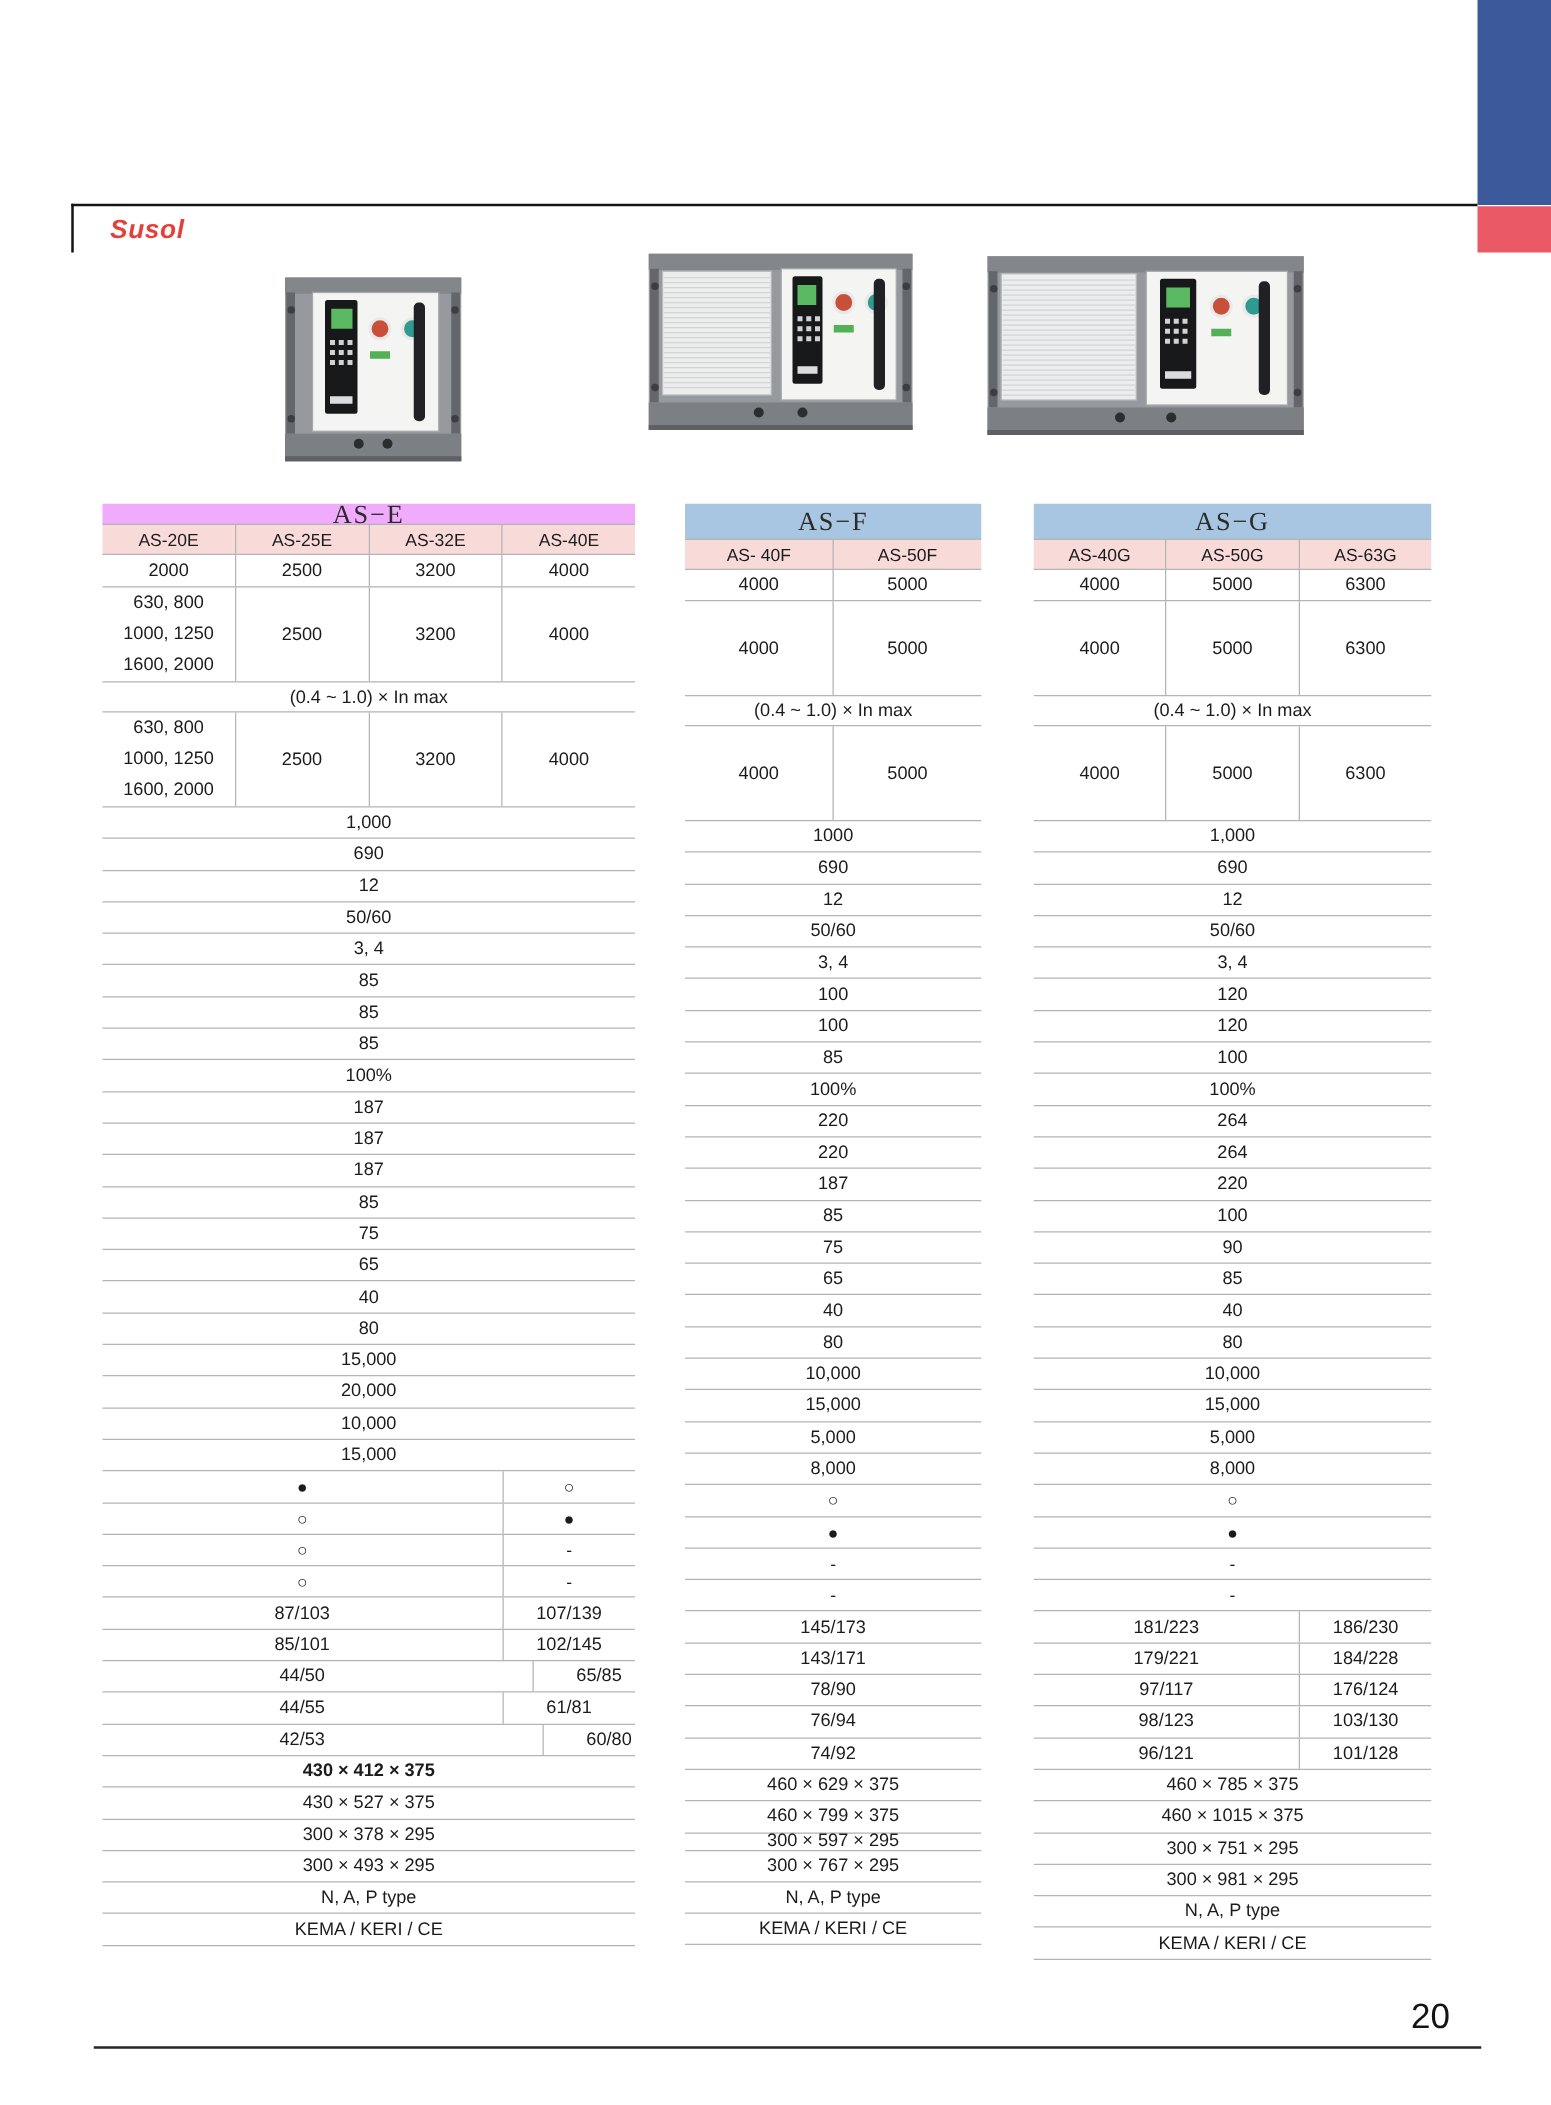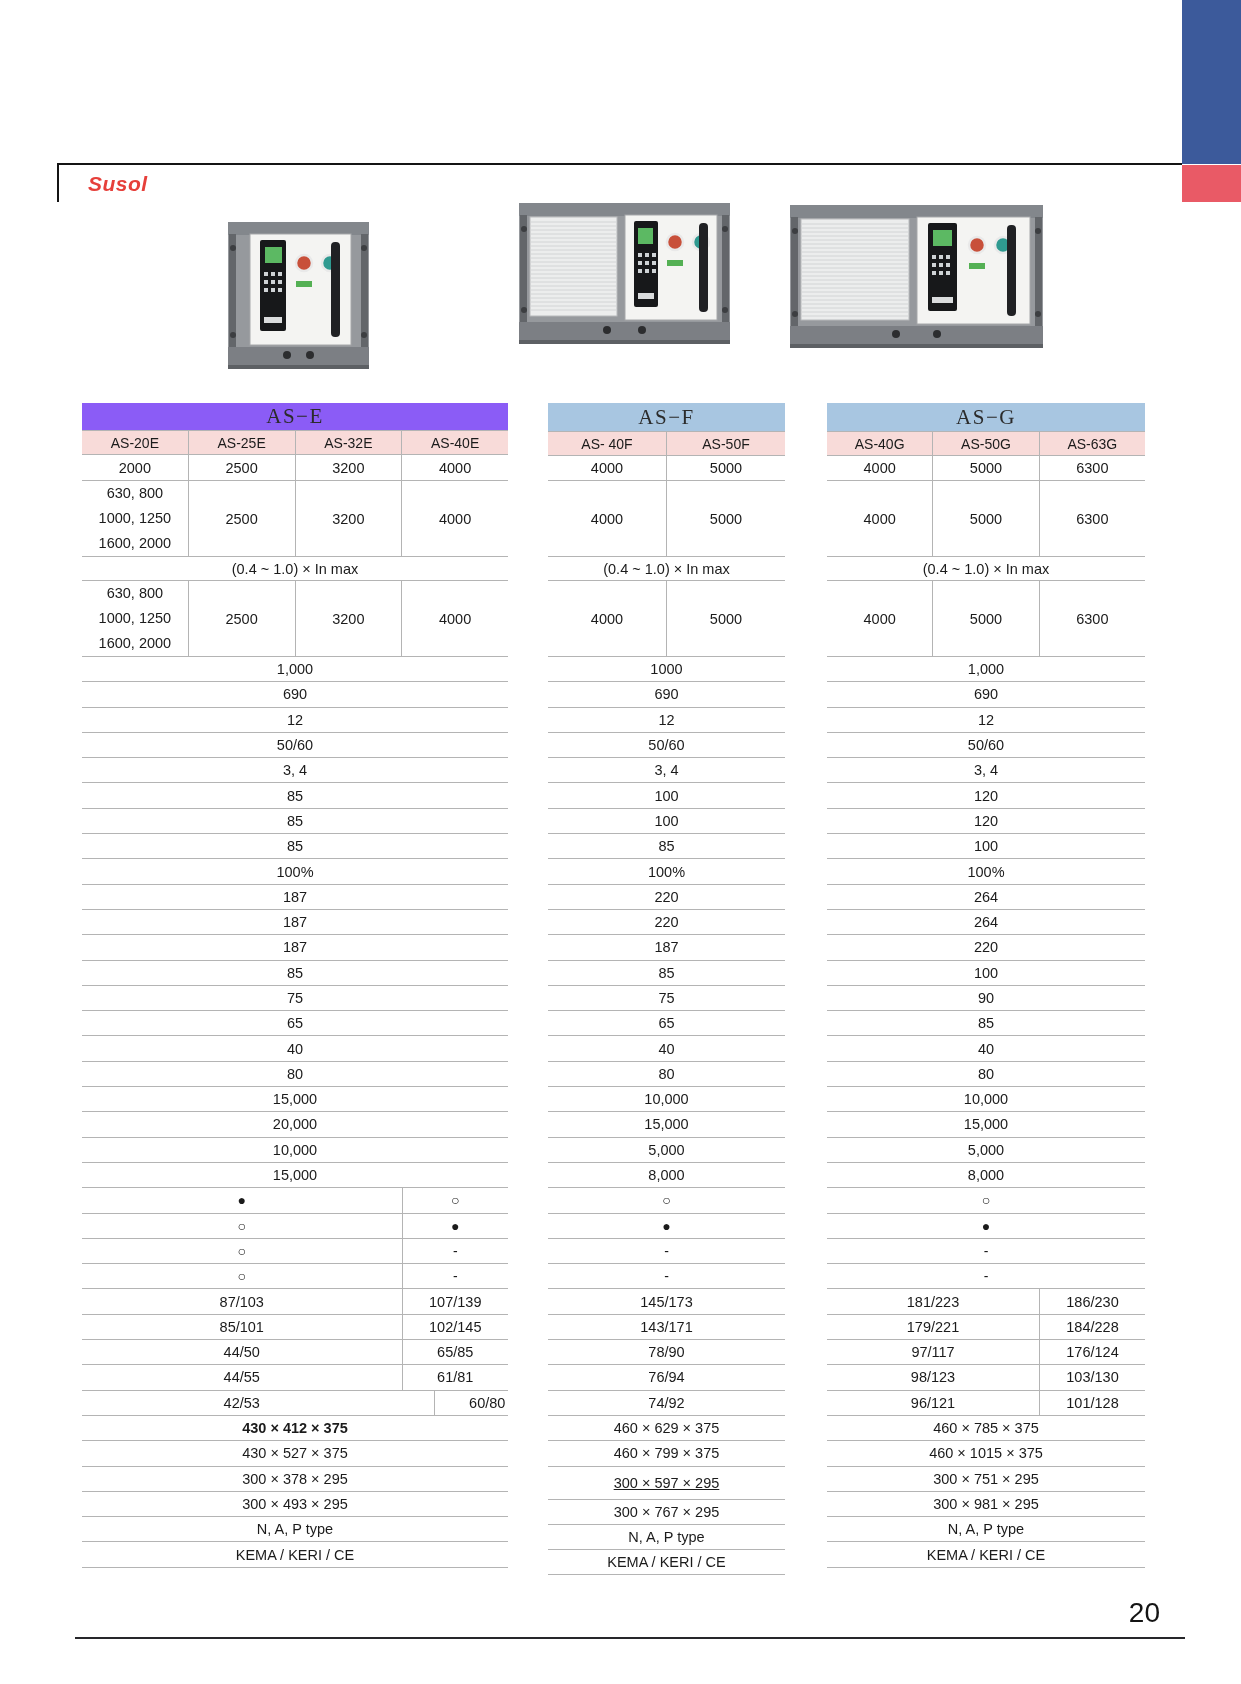--- a/index.html
+++ b/index.html
@@ -178,21 +178,21 @@
         <circle cx="216" cy="46" r="8" fill="#2f9a90" stroke="#e9e9e9" stroke-width="2.5"></circle>
         <rect x="182" y="64" width="16" height="6" fill="#54b054"></rect>
         <rect x="220" y="26" width="9" height="91" rx="4" fill="#202124"></rect>
         <rect x="3" y="127" width="253" height="22" fill="#7c7f84"></rect>
         <rect x="3" y="145" width="253" height="4" fill="#5d6064"></rect>
         <circle cx="109" cy="135" r="4" fill="#2c2d2f"></circle>
         <circle cx="150" cy="135" r="4" fill="#2c2d2f"></circle>
       </svg></div>
 
   <div class="spec-table" style="left: 82px; width: 426px;">
-      <div class="t-row t-title" style="height: 28px; background: #8b5cf6;">
+      <div class="t-row t-title" style="height: 17px; background: #f0abfc;">
         <div class="t-cell">AS−E</div>
       </div>
       <div class="t-row t-models" style="height: 24px; background: rgb(248, 219, 217);">
         <div class="t-cell">AS-20E</div>
         <div class="t-cell t-div">AS-25E</div>
         <div class="t-cell t-div">AS-32E</div>
         <div class="t-cell t-div">AS-40E</div>
       </div>
       <div class="t-row" style="height: 26px;">
         <div class="t-cell">2000</div>
@@ -303,21 +303,21 @@
         <div class="t-cell t-div sym" style="flex: 0 0 auto; width: 25%;">-</div>
       </div>
       <div class="t-row" style="height: 25.3px;">
         <div class="t-cell" style="flex: 0 0 auto; width: 75%;">87/103</div>
         <div class="t-cell t-div" style="flex: 0 0 auto; width: 25%;">107/139</div>
       </div>
       <div class="t-row" style="height: 25.3px;">
         <div class="t-cell" style="flex: 0 0 auto; width: 75%;">85/101</div>
         <div class="t-cell t-div" style="flex: 0 0 auto; width: 25%;">102/145</div>
       </div>
-      <div class="t-row" style="height: 25.3px;">
+      <div class="t-row" style="height: 25.3px; gap: 24px;">
         <div class="t-cell" style="flex: 0 0 auto; width: 75%;">44/50</div>
         <div class="t-cell t-div" style="flex: 0 0 auto; width: 25%;">65/85</div>
       </div>
       <div class="t-row" style="height: 25.3px;">
         <div class="t-cell" style="flex: 0 0 auto; width: 75%;">44/55</div>
         <div class="t-cell t-div" style="flex: 0 0 auto; width: 25%;">61/81</div>
       </div>
       <div class="t-row" style="height: 25.3px;">
         <div class="t-cell" style="flex: 0 0 auto; width: 75%;">42/53</div>
         <div class="t-cell t-div" style="flex: 0 0 auto; width: 25%; margin-left: 32px;">60/80</div>
@@ -453,21 +453,21 @@
       </div>
       <div class="t-row" style="height: 25.3px;">
         <div class="t-cell">74/92</div>
       </div>
       <div class="t-row" style="height: 25.3px;">
         <div class="t-cell">460 × 629 × 375</div>
       </div>
       <div class="t-row" style="height: 25.3px;">
         <div class="t-cell">460 × 799 × 375</div>
       </div>
-      <div class="t-row" style="height: 33px; text-decoration: underline;">
+      <div class="t-row" style="height: 14px;">
         <div class="t-cell">300 × 597 × 295</div>
       </div>
       <div class="t-row" style="height: 25.3px;">
         <div class="t-cell">300 × 767 × 295</div>
       </div>
       <div class="t-row" style="height: 25.3px;">
         <div class="t-cell">N, A, P type</div>
       </div>
       <div class="t-row" style="height: 25.3px;">
         <div class="t-cell">KEMA / KERI / CE</div>

